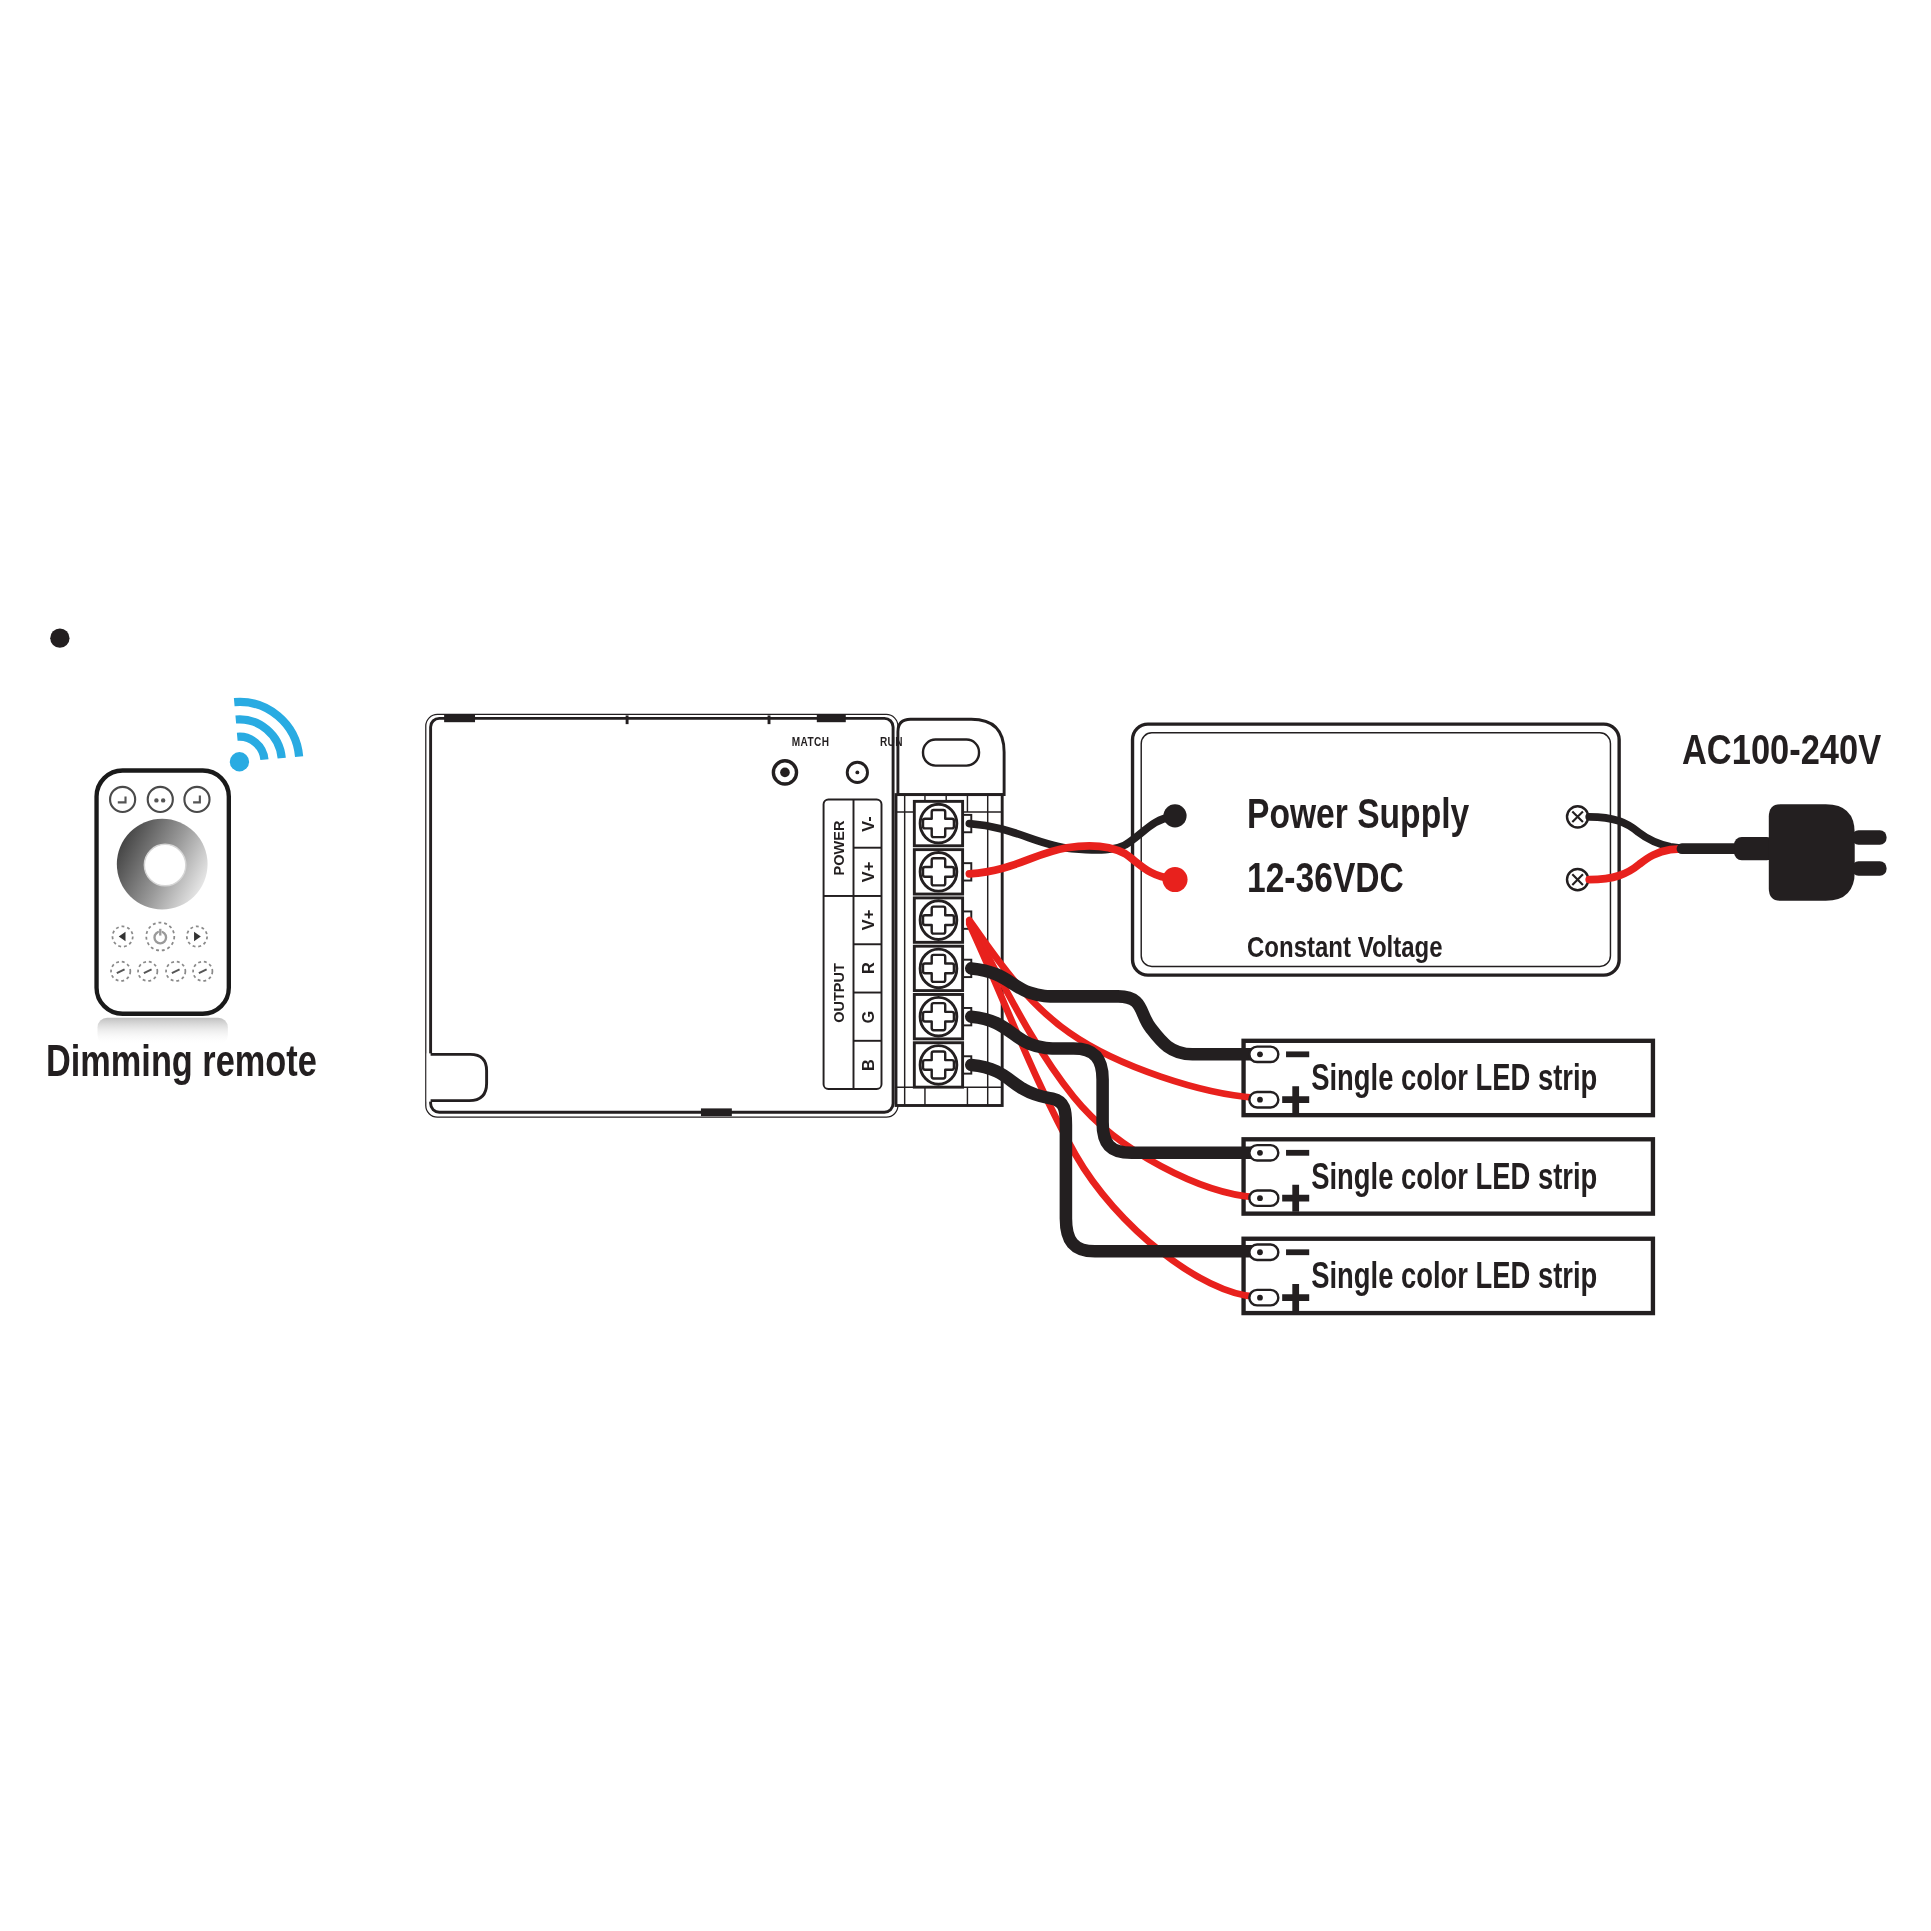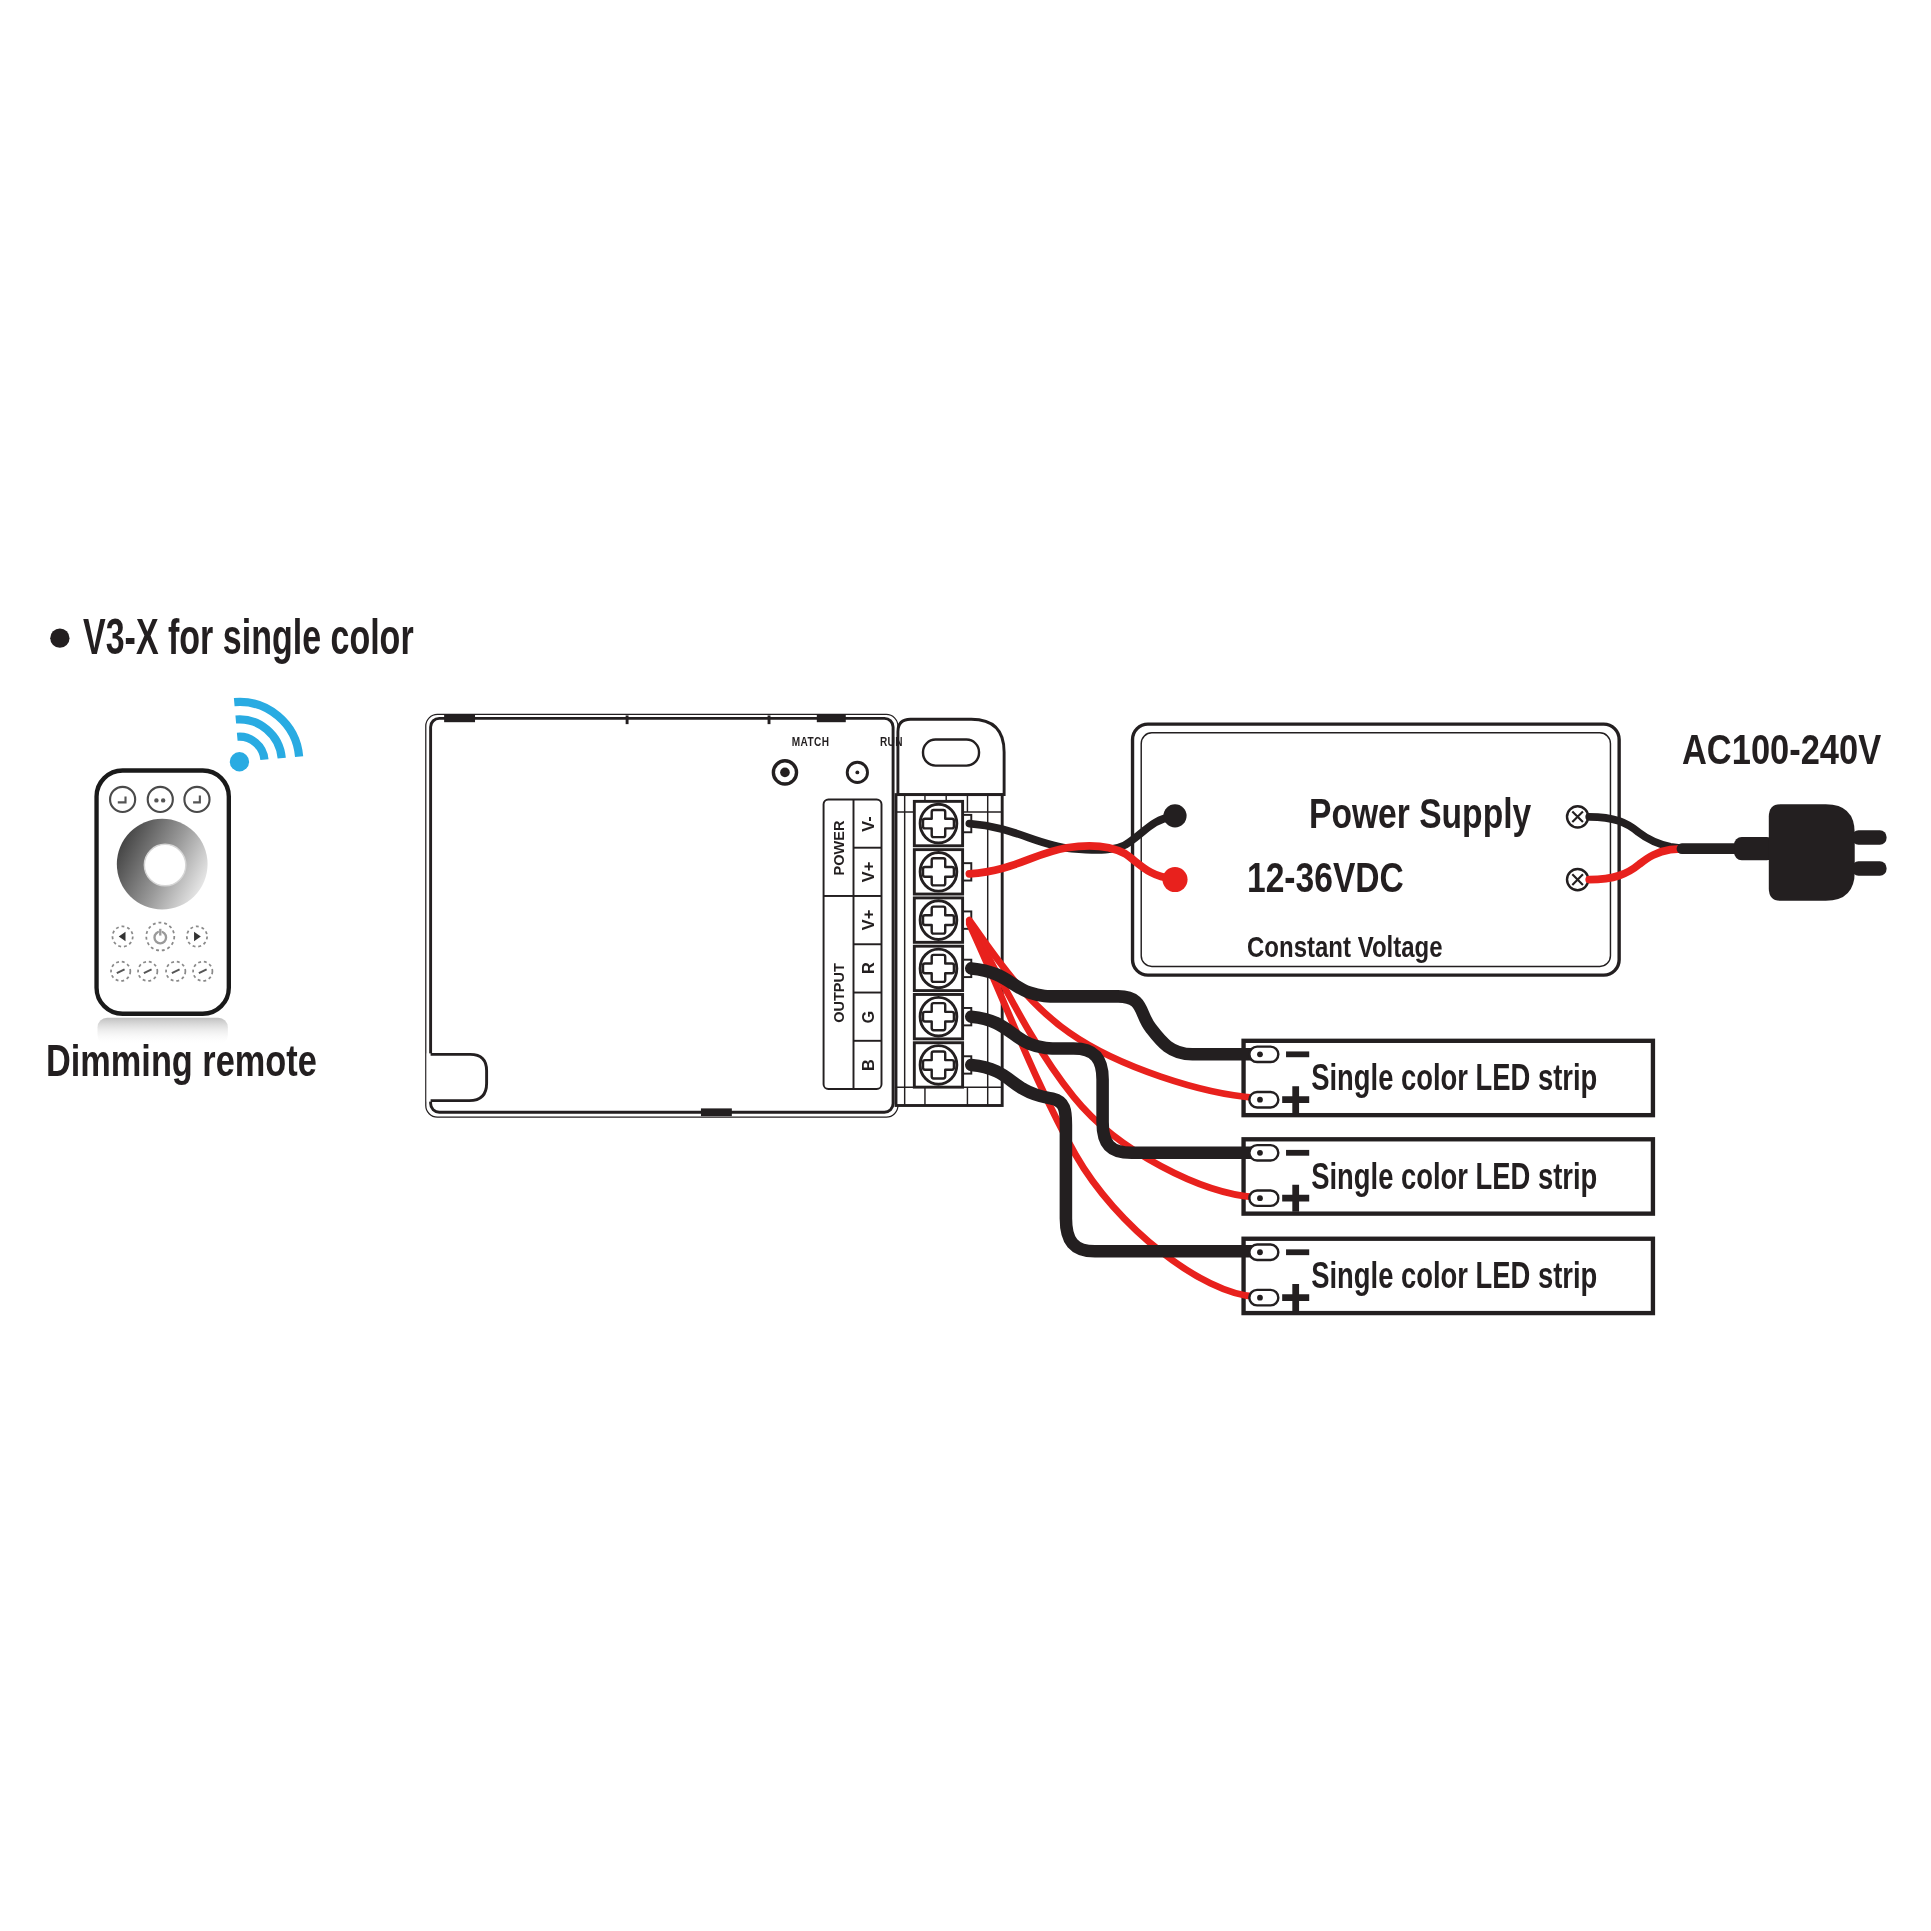--- a/index.html
+++ b/index.html
@@ -215,23 +215,20 @@
       <path d="M121,1008 l8,-4"></path>
           <path d="M149,1008 l8,-4"></path>
           <path d="M178,1008 l8,-4"></path>
           <path d="M206,1008 l8,-4"></path>
     </g>
   </g>
 
   <circle cx="62" cy="661" r="10" fill="#231f20"></circle>
 </svg>
 
-<div class="lbl" style="left:83px;top:612px;font-size:50px;">
-  <span class="cond" style="transform:scaleX(0.68);">V3-X for single color</span>
-</div>
 
 <div class="lbl" style="left:46px;top:1039px;font-size:44px;text-align:center;">
   <span class="cond" style="transform:scaleX(0.78);">Dimming remote</span>
 </div>
 
 <div class="lbl ctr" style="left:737px;top:736px;width:97px;font-size:12.6px;letter-spacing:0.5px;">
   <span class="cond center" style="transform:scaleX(0.8);">MATCH</span>
 </div>
 <div class="lbl ctr" style="left:809px;top:736px;width:97px;font-size:12.6px;letter-spacing:0.5px;">
   <span class="cond center" style="transform:scaleX(0.8);">RUN</span>
@@ -240,21 +237,21 @@
 <div class="rot" style="left:839px;top:848px;font-size:14.5px;">POWER</div>
 <div class="rot" style="left:839px;top:993px;font-size:14.5px;">OUTPUT</div>
 
 <div class="rot" style="left:868px;top:824px;font-size:16.4px;">V-</div>
 <div class="rot" style="left:868px;top:872px;font-size:16.4px;">V+</div>
 <div class="rot" style="left:868px;top:920px;font-size:16.4px;">V+</div>
 <div class="rot" style="left:868px;top:968px;font-size:16.4px;">R</div>
 <div class="rot" style="left:868px;top:1017px;font-size:16.4px;">G</div>
 <div class="rot" style="left:868px;top:1065px;font-size:16.4px;">B</div>
 
-<div class="lbl" style="left:1309px;top:793px;font-size:42px;">
+<div class="lbl" style="left:1247px;top:793px;font-size:42px;">
   <span class="cond" style="transform:scaleX(0.8);">Power Supply</span>
 </div>
 <div class="lbl" style="left:1247px;top:857px;font-size:42px;">
   <span class="cond" style="transform:scaleX(0.8);">12-36VDC</span>
 </div>
 <div class="lbl" style="left:1247px;top:932px;font-size:30px;">
   <span class="cond" style="transform:scaleX(0.8);">Constant Voltage</span>
 </div>
 
 <div class="lbl" style="left:1682px;top:729px;font-size:42px;">

